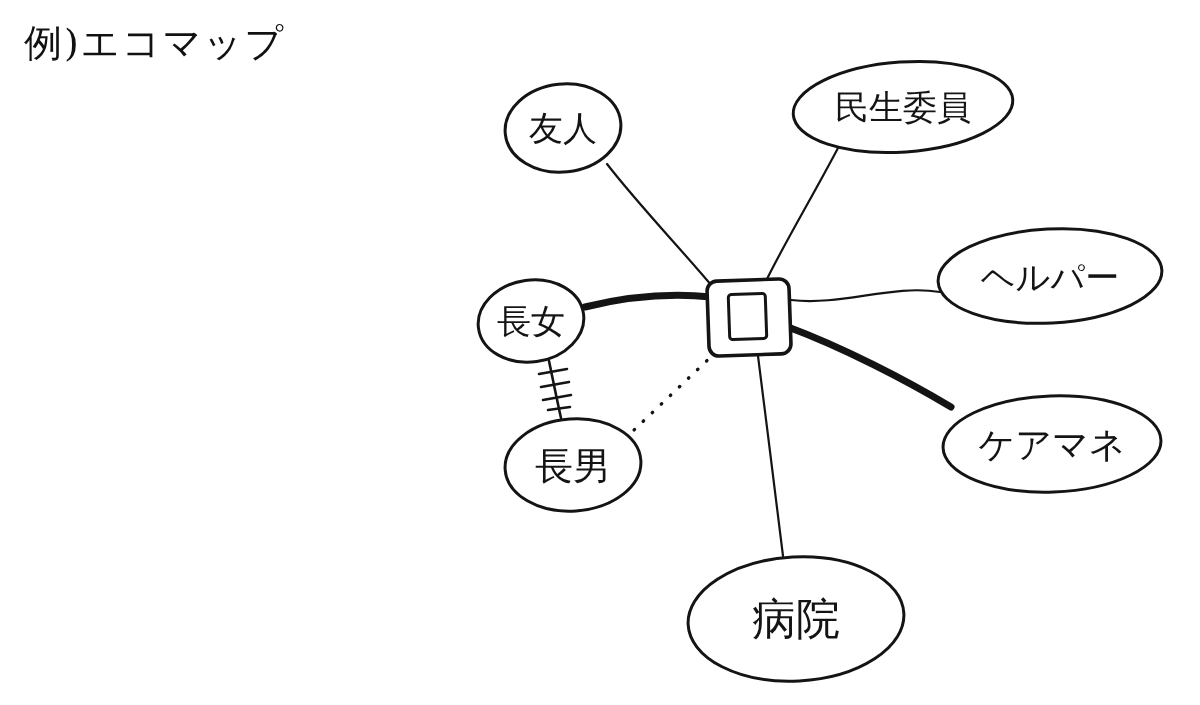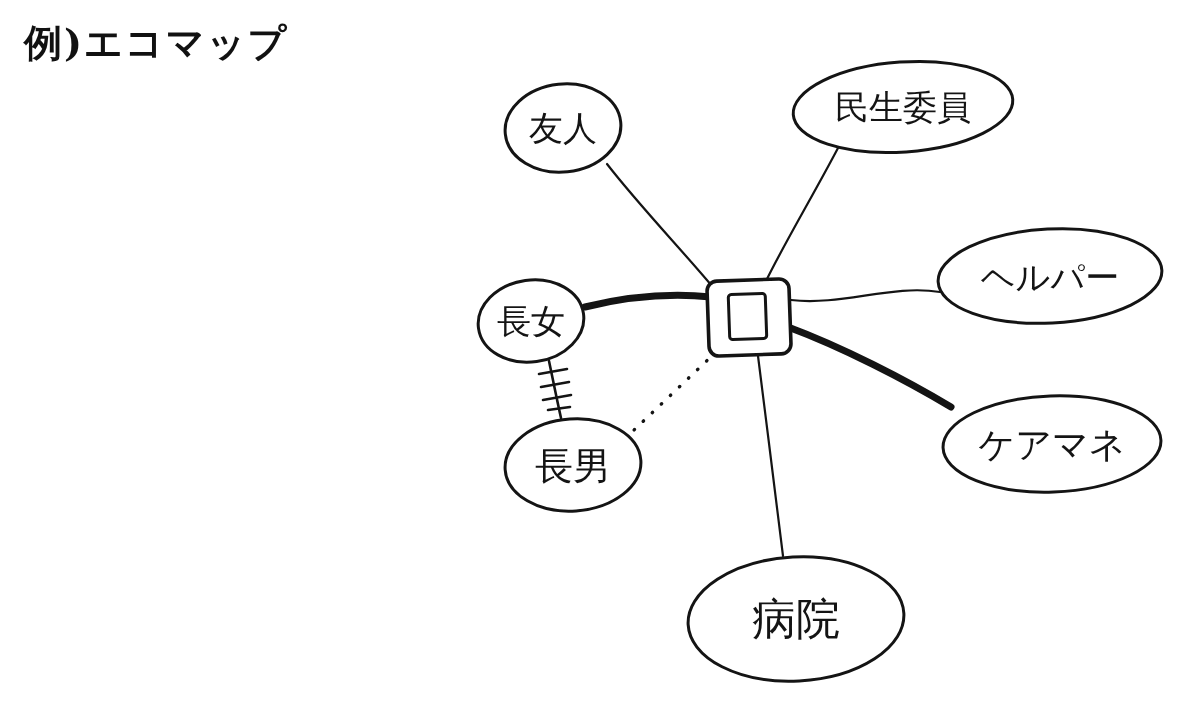--- a/index.html
+++ b/index.html
@@ -16,21 +16,21 @@
     width: 1200px;
     height: 705px;
     background: #ffffff;
   }
   .page-title {
     position: absolute;
     left: 24px;
     top: 18px;
     font-family: "DejaVu Serif", "DejaVu Sans", serif;
     font-size: 38px;
-    font-weight: 700;
+    font-weight: 400;
     color: #111111;
     letter-spacing: 2px;
     user-select: none;
   }
   svg { position: absolute; left: 0; top: 0; }
 
   .node-ellipse {
     fill: #ffffff;
     stroke: #141414;
     stroke-width: 3;

